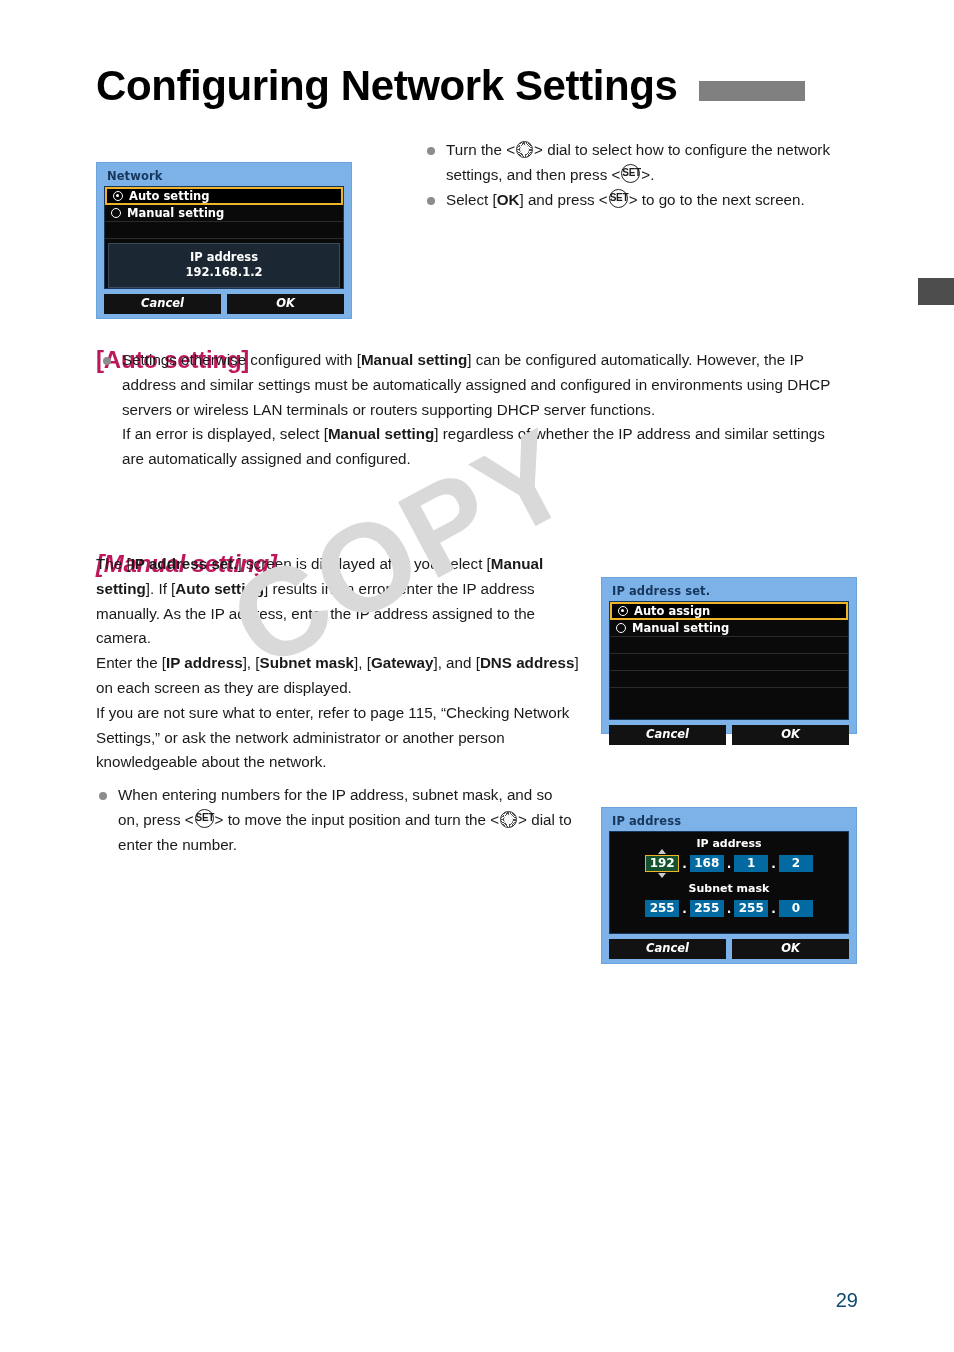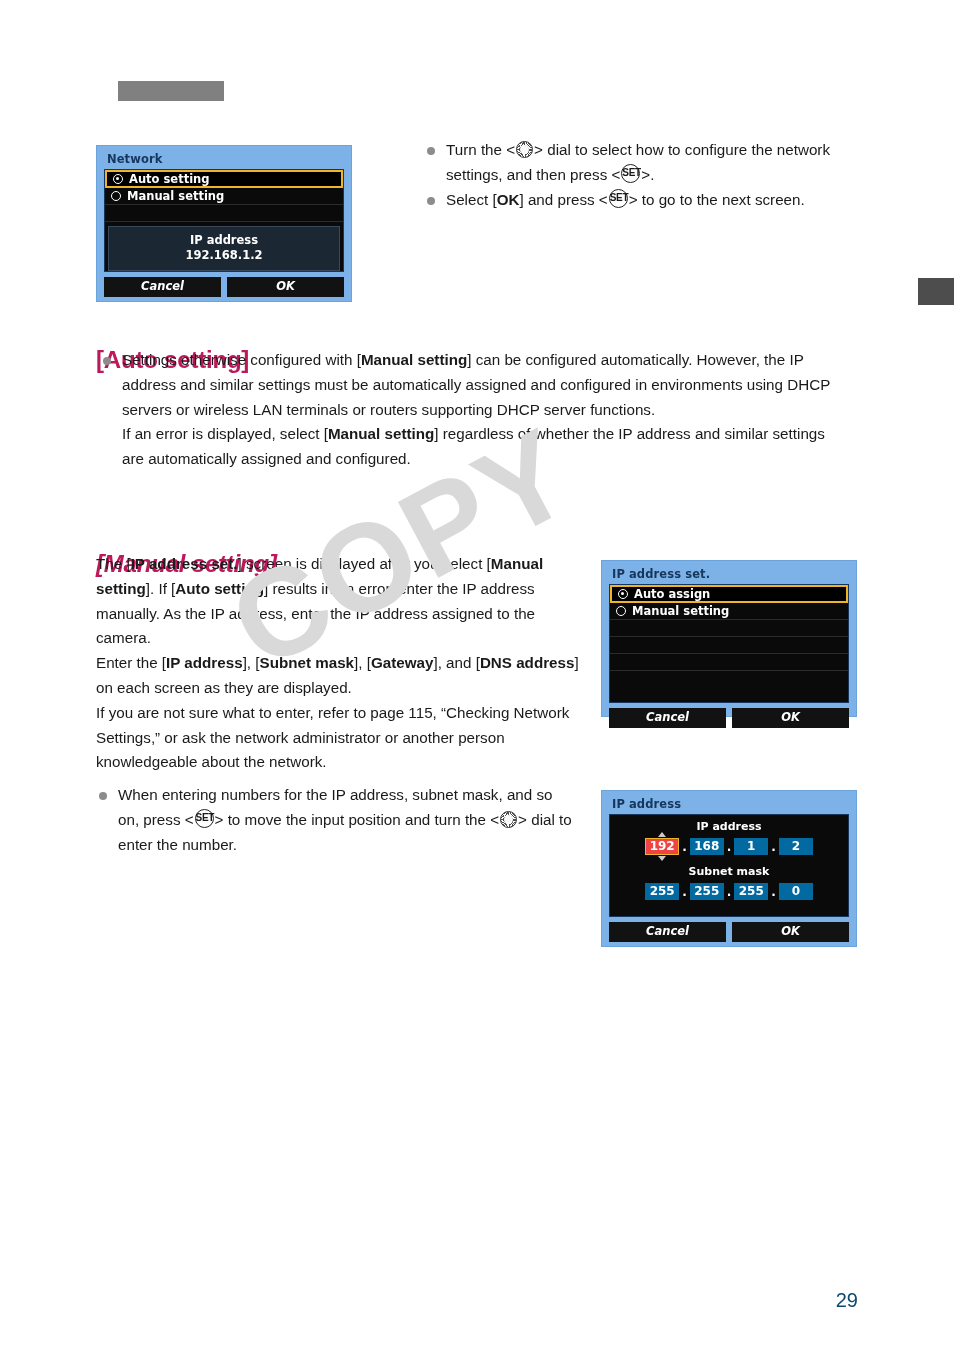--- a/index.html
+++ b/index.html
@@ -157,20 +157,21 @@
 
   
   .lcd {
     position: absolute;
     background: #7db2e8;
     box-sizing: border-box;
     padding: 7px 8px 8px 8px;
     font-family: "DejaVu Sans", sans-serif;
     z-index: 6;
     box-shadow: 0 0 0 1px #6ba3dd inset;
+    margin-top: 17px;
   }
   .lcd-title {
     color: #16365c;
     font-size: 11.5px;
     font-weight: bold;
     line-height: 14px;
     padding-left: 3px;
     margin-bottom: 3px;
     letter-spacing: 0.1px;
   }
@@ -263,21 +264,21 @@
     background: #0369a1;
     color: #ffffff;
     font-size: 12px;
     font-weight: bold;
     min-width: 28px;
     padding: 1px 3px;
     text-align: center;
     line-height: 15px;
   }
   .octet.active {
-    background: #ef4444;
+    background: #14532d;
     border: 1.8px solid #f0b429;
     padding: 0px 2px;
     text-align: center;
   }
   .dot { color: #ffffff; font-size: 12px; font-weight: bold; padding: 0 2px; }
   .caret-up, .caret-down {
     position: absolute;
     left: 50%;
     transform: translateX(-50%);
     width: 0; height: 0;
@@ -297,20 +298,21 @@
   }
 </style>
 </head>
 <body>
 
 <div id="watermark">
   <div class="copy-text">COPY</div>
 </div>
 
 <div id="page-title-row">
+  <div id="page-title">Configuring Network Settings</div>
   <div id="title-marker"></div>
 </div>
 
 <div id="chapter-tab"></div>
 
 <div class="lcd" id="lcd-network" style="left:96px; top:145px; width:256px; height:157px;">
   <div class="lcd-title">Network</div>
   <div class="lcd-body" style="height:103px;">
     <div class="lcd-row selected">
       <span class="radio on"></span>

